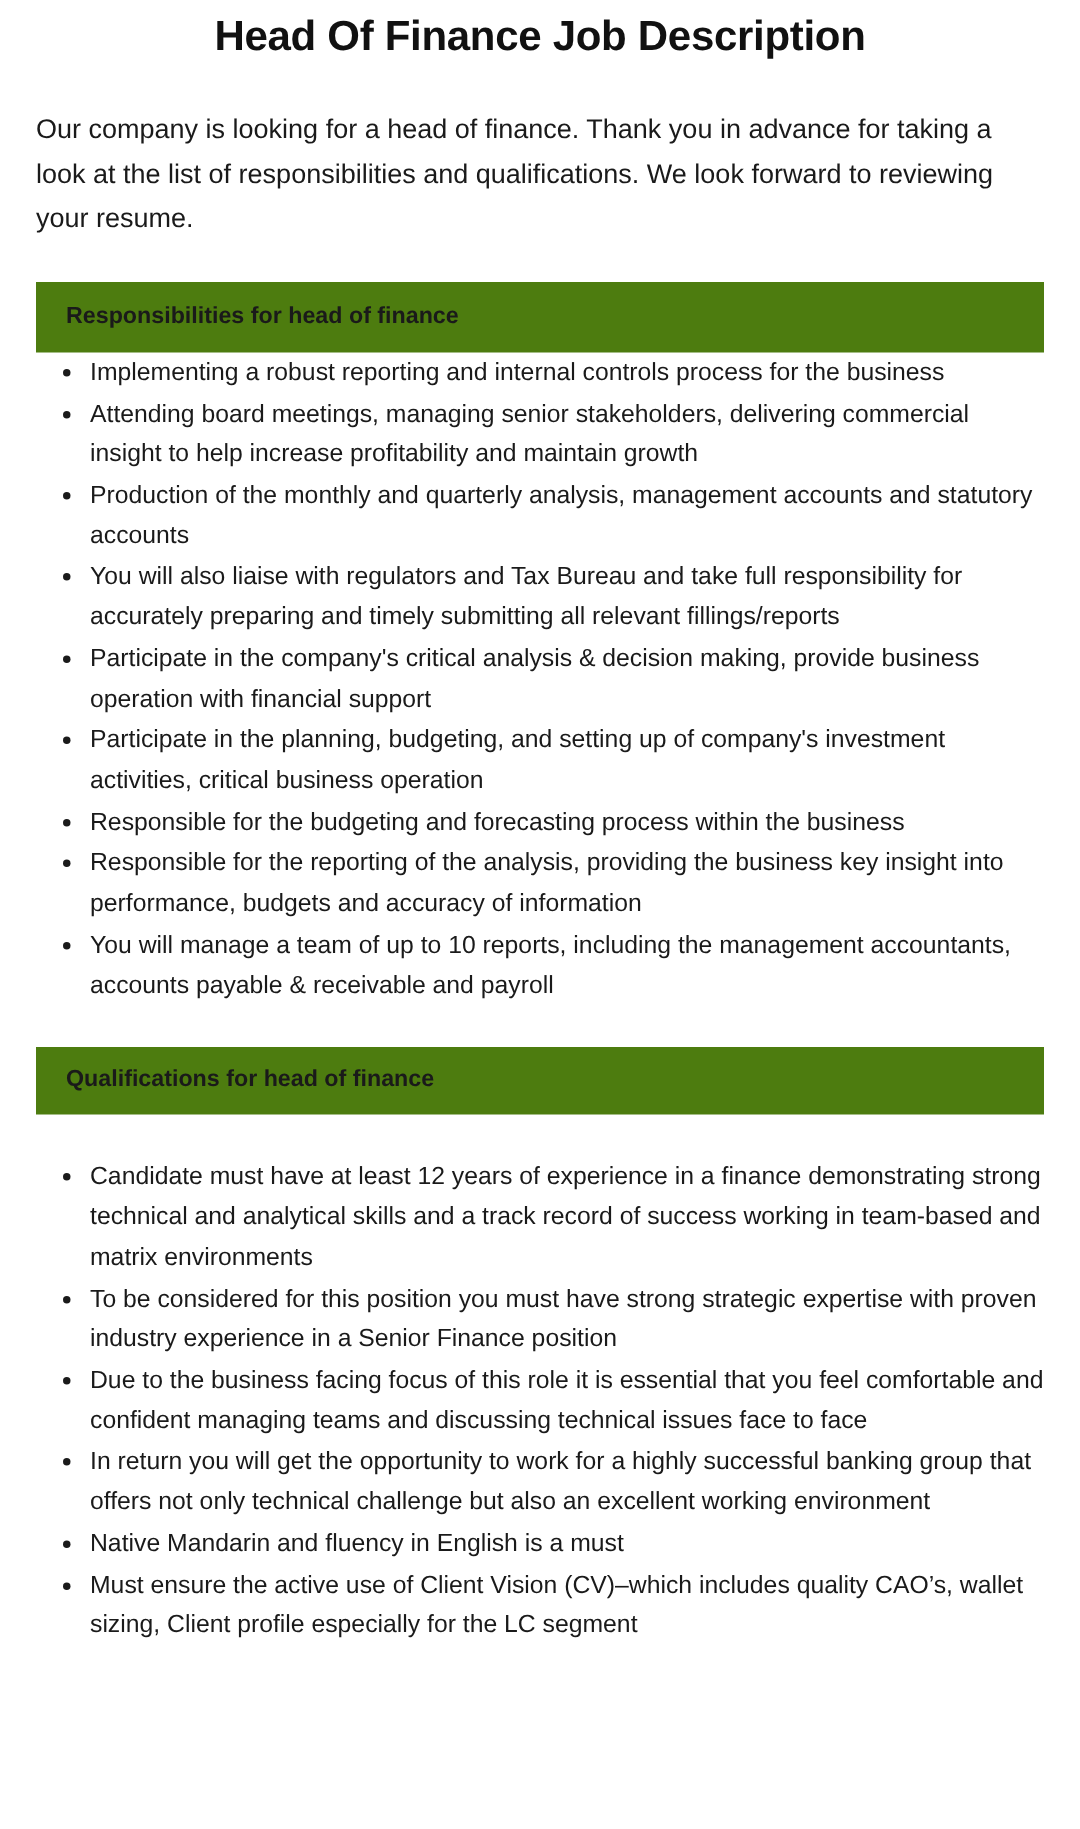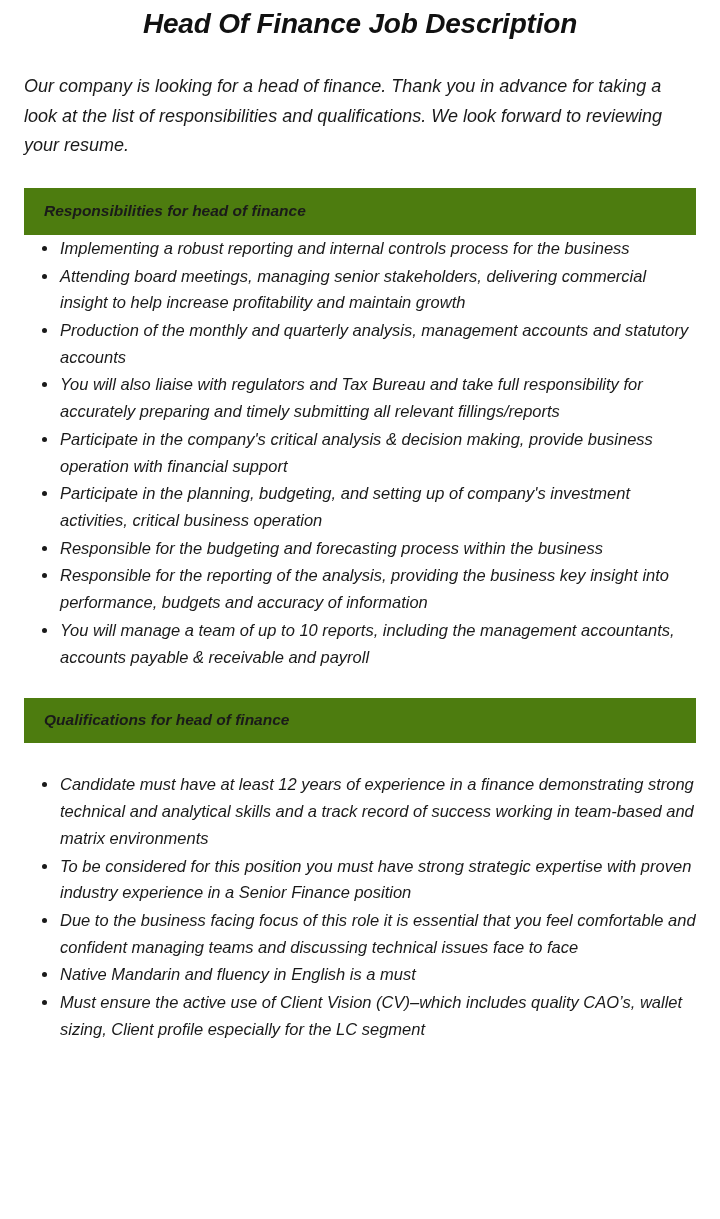--- a/index.html
+++ b/index.html
@@ -11,21 +11,20 @@
   body {
     width: 720px;
     min-height: 1219px;
     font-family: "Liberation Sans", sans-serif;
     color: #1a1a1a;
     -webkit-font-smoothing: antialiased;
   }
   .page {
     width: 720px;
     padding: 0 24px;
-    font-style: italic;
   }
   .doc-title {
     font-size: 28px;
     font-weight: bold;
     text-align: center;
     margin: 6px 0 0 0;
     line-height: 1.3;
     color: #111111;
     letter-spacing: -0.2px;
   }
@@ -98,17 +97,18 @@
     <li>Responsible for the reporting of the analysis, providing the business key insight into performance, budgets and accuracy of information</li>
     <li>You will manage a team of up to 10 reports, including the management accountants, accounts payable &amp; receivable and payroll</li>
   </ul>
 
   <div class="section-header tight">Qualifications for head of finance</div>
 
   <ul class="bullets list-block qual">
     <li>Candidate must have at least 12 years of experience in a finance demonstrating strong technical and analytical skills and a track record of success working in team-based and matrix environments</li>
     <li>To be considered for this position you must have strong strategic expertise with proven industry experience in a Senior Finance position</li>
     <li>Due to the business facing focus of this role it is essential that you feel comfortable and confident managing teams and discussing technical issues face to face</li>
+    <li>In return you will get the opportunity to work for a highly successful banking group that offers not only technical challenge but also an excellent working environment</li>
     <li>Native Mandarin and fluency in English is a must</li>
     <li>Must ensure the active use of Client Vision (CV)–which includes quality CAO’s, wallet sizing, Client profile especially for the LC segment</li>
   </ul>
 
 </div>
 
 </body></html>

